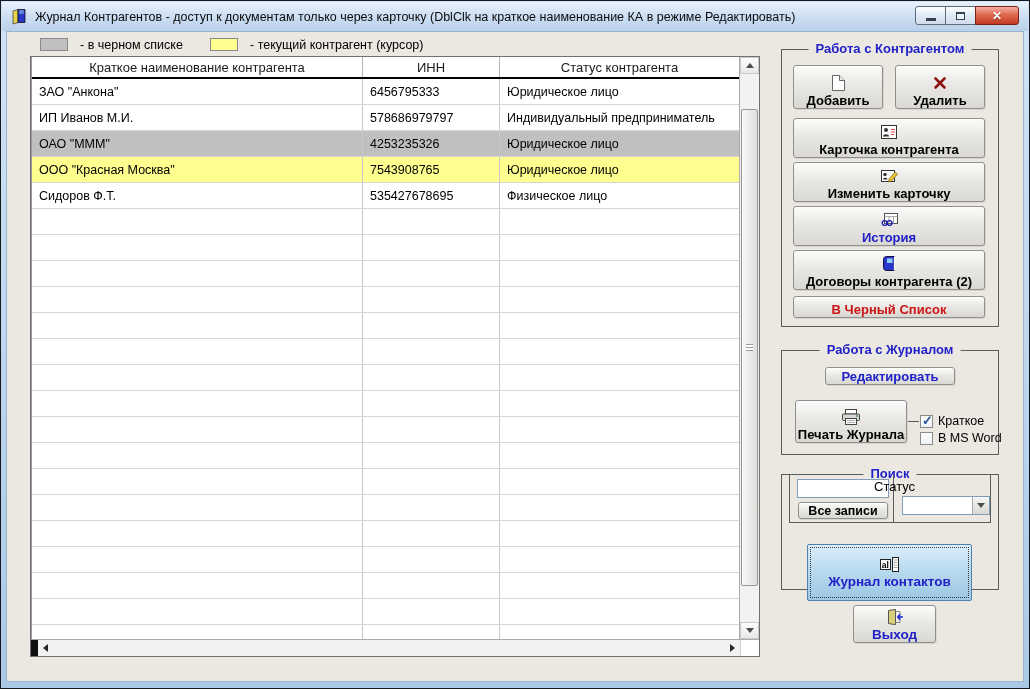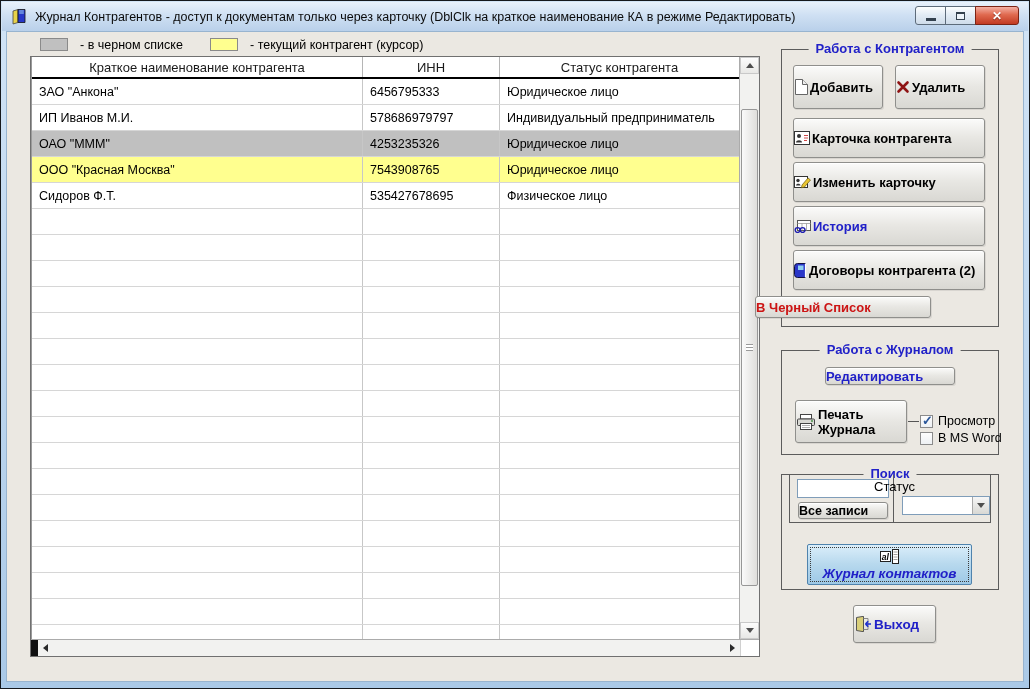--- a/index.html
+++ b/index.html
@@ -70,21 +70,21 @@
   .tri-down { width:0; height:0; border-left:4px solid transparent; border-right:4px solid transparent; border-top:5px solid #4d4d4d; }
   .tri-left { width:0; height:0; border-top:4px solid transparent; border-bottom:4px solid transparent; border-right:5px solid #2a2a2a; }
   .tri-right { width:0; height:0; border-top:4px solid transparent; border-bottom:4px solid transparent; border-left:5px solid #2a2a2a; }
   
   .group { position:absolute; border:1px solid #5c5c5c; }
   .group-title { position:absolute; top:-9px; left:50%; transform:translateX(-50%);
     background:#ebe8e2; padding:0 7px; font-size:13px; font-weight:bold; color:#2121c8; white-space:nowrap; }
   .btn { position:absolute; border:1px solid #8f8f8c; border-radius:3px;
     background:linear-gradient(#fbfbfa,#e8e7e3 48%,#d9d8d3);
     box-shadow:inset 0 1px 0 #fff, 1px 1px 0 rgba(0,0,0,0.08);
-    display:flex; align-items:center; justify-content:flex-start; gap:2px;
+    display:flex; flex-direction:column; align-items:center; justify-content:flex-end; gap:2px;
     font-size:13px; font-weight:bold; color:#000; cursor:default; }
   .txt-blue { color:#2121c8; }
   .txt-red { color:#cc1414; }
   .icon16 { height:17px; display:flex; align-items:center; justify-content:center; }
   
   .cbrow { position:absolute; display:flex; align-items:center; gap:5px; }
   .cb { width:13px; height:13px; border:1px solid #8b8b8b; background:linear-gradient(#fdfdfd,#eef1f4); position:relative; flex:0 0 auto; }
   .cb.checked::after { content:"\2713"; position:absolute; left:1px; top:-3px; font-size:13px; font-weight:bold; color:#2b579a; }
   .cb-label { font-size:12.5px; color:#000; white-space:nowrap; }
   .connector { position:absolute; height:1px; background:#555; }
@@ -339,21 +339,21 @@
     <div class="btn" style="left:786px;top:218px;width:192px;height:40px;">
       <span class="icon16">
         <svg width="13" height="15" viewBox="0 0 13 15">
             <path d="M3.5 .5h8v14h-8a3 3 0 01-3-3v-8a3 3 0 013-3z" fill="#2a36c8" stroke="#101040"></path>
             <path d="M11.5 .5v14" stroke="#fff" stroke-width="1.2"></path>
             <rect x="4" y="2.5" width="5.5" height="4.5" fill="#8fd0f0"></rect>
           </svg>
       </span>
       <span>Договоры контрагента (2)</span>
     </div>
-    <div class="btn" style="left:748px;top:264px;width:176px;height:22px;">
+    <div class="btn" style="left:786px;top:264px;width:192px;height:22px;">
       <span class="txt-red">В Черный Список</span>
     </div>
 
     <div class="group" style="left:774px;top:318px;width:218px;height:105px;">
       <div class="group-title">Работа с Журналом</div>
     </div>
     <div class="btn" style="left:818px;top:335px;width:130px;height:18px;">
       <span class="txt-blue">Редактировать</span>
     </div>
     <div class="btn" style="left:788px;top:368px;width:112px;height:43px;">
@@ -364,21 +364,21 @@
             <rect x="4.5" y="9.5" width="11" height="6" fill="#fff" stroke="#444"></rect>
             <path d="M6 11.5h8M6 13.5h8" stroke="#999" stroke-width="0.8"></path>
             <circle cx="16" cy="7" r="0.9" fill="#3a8a3a"></circle>
           </svg>
       </span>
       <span>Печать Журнала</span>
     </div>
     <div class="connector" style="left:901px;top:389px;width:11px;"></div>
     <div class="cbrow" style="left:913px;top:382px;">
       <div class="cb checked"></div>
-      <div class="cb-label">Просмотр</div>
+      <div class="cb-label">Краткое</div>
     </div>
     <div class="cbrow" style="left:913px;top:399px;">
       <div class="cb"></div>
       <div class="cb-label">В MS Word</div>
     </div>
 
     <div class="group" style="left:774px;top:442px;width:218px;height:116px;">
       <div class="group-title">Поиск</div>
     </div>
     <div class="search-inner-frame" style="left:782px;top:443px;width:202px;height:48px;"></div>
@@ -387,21 +387,21 @@
     <div class="btn" style="left:791px;top:470px;width:90px;height:17px;font-size:12.5px;">
       <span>Все записи</span>
     </div>
     <div class="plain-label" style="left:867px;top:447px;text-align:center;">Статус</div>
     <div class="combo" style="left:895px;top:464px;width:88px;height:19px;">
       <div class="combo-value"></div>
       <div class="combo-btn">
           <div class="tri-down"></div>
         </div>
     </div>
-    <div class="btn-contacts" style="left:800px;top:512px;width:165px;height:41px;font-style:italic;">
+    <div class="btn-contacts" style="left:800px;top:512px;width:165px;height:57px;">
       <span class="icon16">
         <svg width="19" height="15" viewBox="0 0 19 15">
             <rect x="0.5" y="2.5" width="10" height="10" fill="#fff" stroke="#222"></rect>
             <text x="1.8" y="10.8" font-size="8.5" font-weight="bold" fill="#000" font-family="Liberation Sans, sans-serif">al</text>
             <rect x="12.5" y="0.5" width="6" height="14" fill="#fff" stroke="#222"></rect>
             <path d="M13.5 3h4M13.5 5.5h4M13.5 8h4M13.5 10.5h4" stroke="#888" stroke-width="0.8"></path>
           </svg>
       </span>
       <span class="txt-blue">Журнал контактов</span>
     </div>

